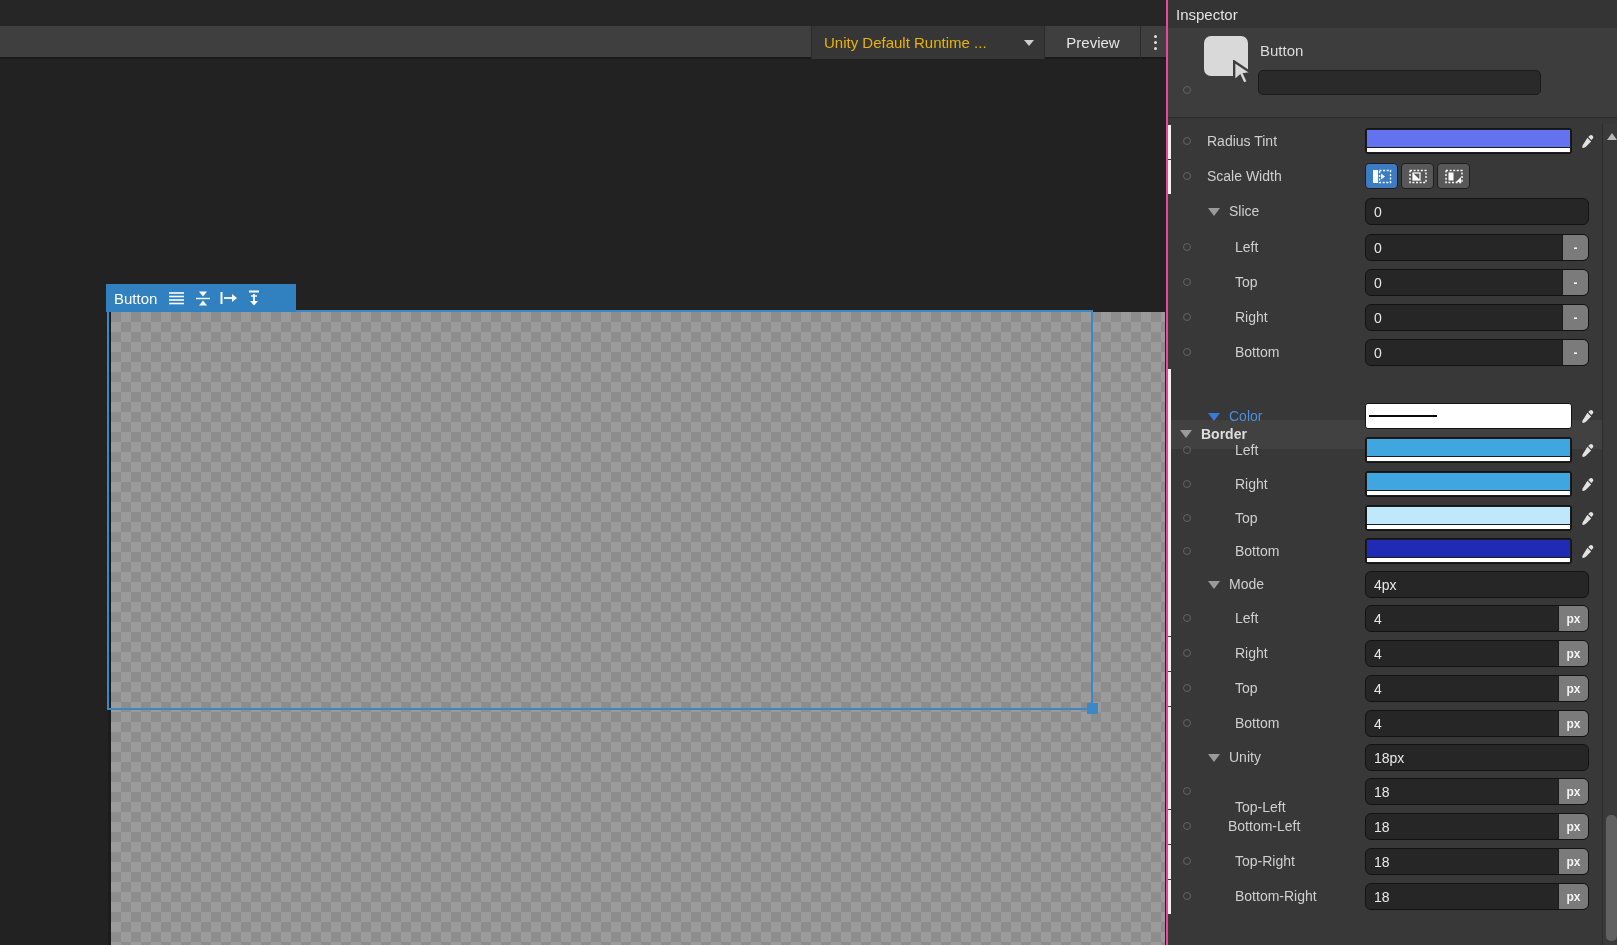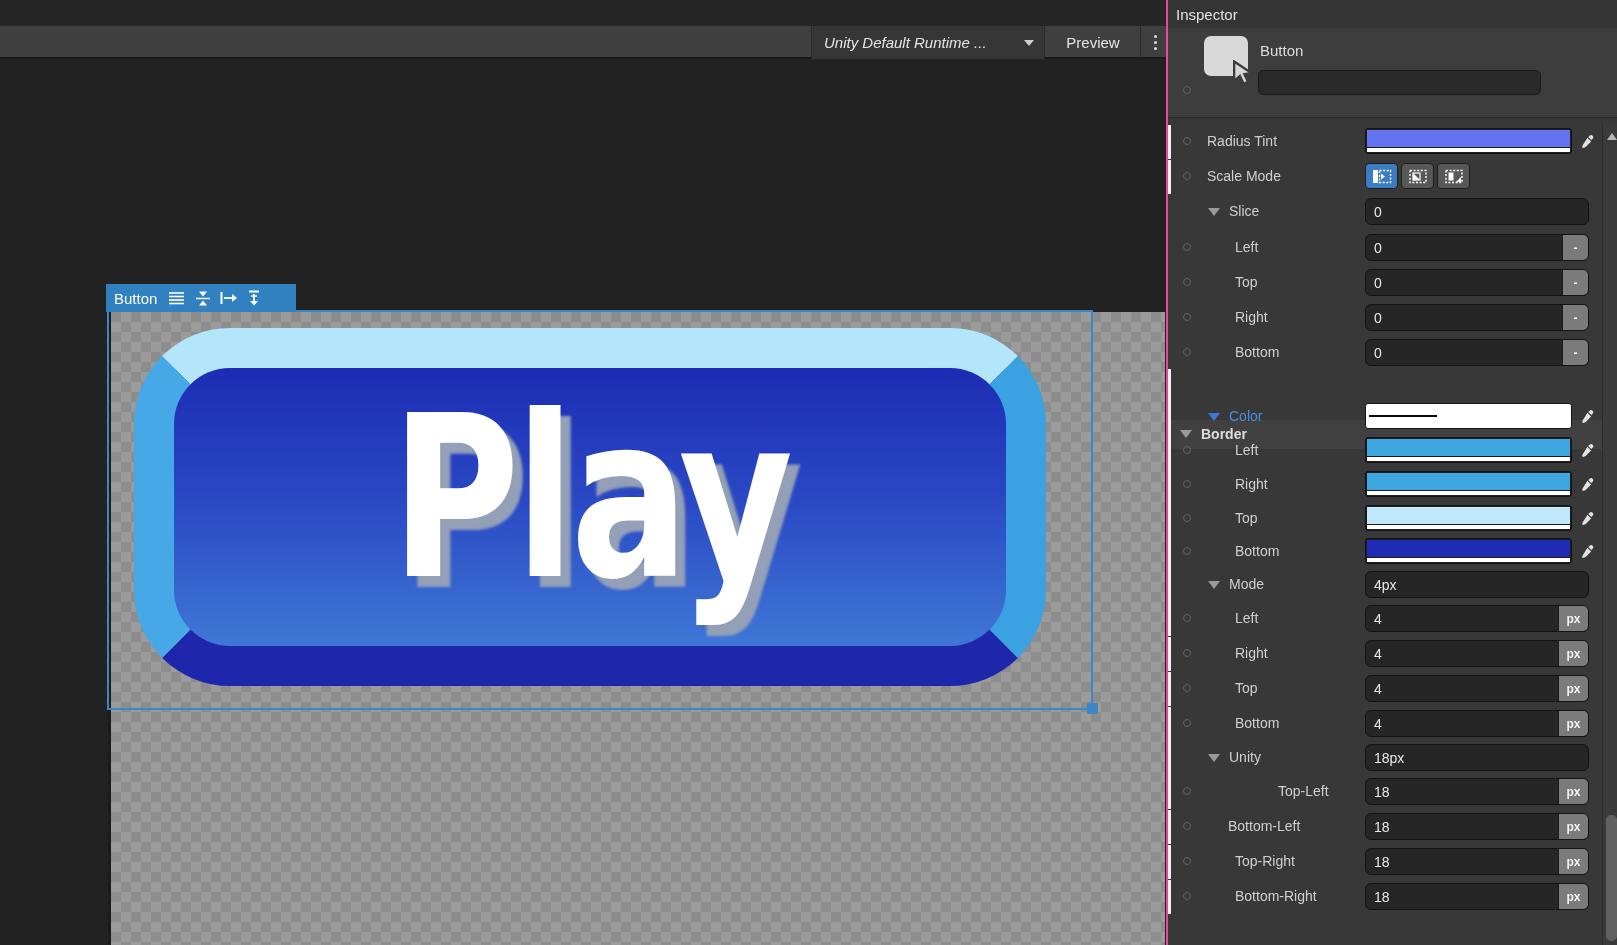--- a/index.html
+++ b/index.html
@@ -5,21 +5,21 @@
   * { margin:0; padding:0; box-sizing:border-box; }
   body { font-family:"Liberation Sans","DejaVu Sans",sans-serif; background:#111; }
   .stage { position:relative; width:1617px; height:945px; overflow:hidden; background:#222222; }
 
   
   .topstrip { position:absolute; left:0; top:0; width:1166px; height:26px; background:#262626; }
   .toolbar  { position:absolute; left:0; top:26px; width:1166px; height:33px; background:#3f3f3f; border-bottom:2px solid #1a1a1a; }
   .runtime-dd { position:absolute; left:811px; top:0; width:234px; height:33px; background:#363636;
                 border-left:1px solid #2a2a2a; border-right:1px solid #2a2a2a;
                 display:flex; align-items:center; padding:0 10px 0 12px; cursor:default; }
-  .runtime-dd .lbl { color:#e5e5e5; font-size:15px; flex:1; white-space:nowrap; overflow:hidden;font-style:italic; }
+  .runtime-dd .lbl { color:#eab308; font-size:15px; flex:1; white-space:nowrap; overflow:hidden; }
   .caret { width:0; height:0; border-left:5px solid transparent; border-right:5px solid transparent; border-top:6px solid #cfcfcf; margin-left:8px; }
   .preview-btn { position:absolute; left:1046px; top:0; width:95px; height:33px; color:#e6e6e6; font-size:15px;
                  display:flex; align-items:center; justify-content:center; border-right:1px solid #2a2a2a; }
   .kebab { position:absolute; left:1146px; top:0; width:18px; height:33px; display:flex; flex-direction:column; align-items:center; justify-content:center; gap:3px; }
   .kebab i { width:3px; height:3px; border-radius:50%; background:#e0e0e0; }
 
   
   .canvas-doc { position:absolute; left:108px; top:312px; width:1057px; height:633px;
     background-color:#8d8d8d;
     background-image:
@@ -139,23 +139,20 @@
     <span>
       <svg width="14" height="16" viewBox="0 0 14 16">
           <line x1="2" y1="1.5" x2="12" y2="1.5" stroke="#fff" stroke-width="2"></line>
           <line x1="7" y1="4" x2="7" y2="12" stroke="#fff" stroke-width="1.8"></line>
           <polygon points="3,11 11,11 7,15.5" fill="#fff"></polygon>
           <line x1="4" y1="6" x2="10" y2="6" stroke="#fff" stroke-width="1.4"></line>
         </svg>
     </span>
   </div>
 
-  <div class="play-btn">
-    <span class="play-text">Play</span>
-  </div>
 
   <div class="resize-handle"></div>
 
   <div class="inspector">
     <div class="insp-title">
       <span>Inspector</span>
     </div>
     <div class="insp-header">
       <span class="bind-dot" style="left:15px; top:58px;"></span>
       <div class="elem-icon-wrap">
@@ -175,21 +172,21 @@
           <div class="swatch" style="background: rgb(99, 114, 239);"></div>
           <div class="alpha"></div>
         </div>
         <div class="eyedrop" style="left: 406px; top: 128px;">
           <svg width="15" height="15" viewBox="0 0 16 16">
             <path d="M10.2 1.8a2.3 2.3 0 0 1 3.3 3.3l-1.4 1.4-3.3-3.3zM7.9 4.1l4 4-5.6 5.6c-.5.5-2.8 1.6-3.7 1-.6-.9.5-3.2 1-3.7z" fill="#e2e2e2"></path>
           </svg>
         </div>
         <div class="override" style="top: 160px; height: 34px;"></div>
         <div class="bind-dot" style="left: 15px; top: 172px;"></div>
-        <div class="row-label" style="left: 39px; top: 163px;">Scale Mode</div>
+        <div class="row-label" style="left: 39px; top: 163px;">Scale Width</div>
         <div class="smode-btn sel" style="left: 197px; top: 163px;">
           <svg width="20" height="15" viewBox="0 0 20 15">
             <rect x="1" y="1" width="5" height="13" fill="#fff"></rect>
             <rect x="7.5" y="1.5" width="11" height="12" fill="none" stroke="#fff" stroke-width="1.4" stroke-dasharray="2,1.6"></rect>
             <polygon points="9,4.5 13,7.5 9,10.5" fill="#fff"></polygon>
           </svg>
         </div>
         <div class="smode-btn" style="left: 233px; top: 163px;">
           <svg width="18" height="15" viewBox="0 0 18 15">
             <rect x="1" y="1.5" width="16" height="12" fill="none" stroke="#fff" stroke-width="1.4" stroke-dasharray="2,1.6"></rect>
@@ -332,21 +329,21 @@
           <span class="suffix" style="width: 30px;">px</span>
         </div>
         <div class="override" style="top: 741px; height: 34px;"></div>
         <div class="tri" style="left: 40px; top: 754px; position: absolute;"></div>
         <div class="row-label" style="left: 61px; top: 744px;">Unity</div>
         <div class="field" style="left: 197px; top: 744px; width: 224px;">
           <span class="val">18px</span>
         </div>
         <div class="override" style="top: 775px; height: 34px;"></div>
         <div class="bind-dot" style="left: 15px; top: 787px;"></div>
-        <div class="row-label" style="left: 67px; top: 778px; margin-left: 43px;">Top-Left</div>
+        <div class="row-label" style="left: 67px; top: 794px;">Top-Left</div>
         <div class="field" style="left: 197px; top: 778px; width: 224px;">
           <span class="val">18</span>
           <span class="suffix" style="width: 30px;">px</span>
         </div>
         <div class="override" style="top: 810px; height: 34px;"></div>
         <div class="bind-dot" style="left: 15px; top: 822px;"></div>
         <div class="row-label" style="left: 60px; top: 813px;">Bottom-Left</div>
         <div class="field" style="left: 197px; top: 813px; width: 224px;">
           <span class="val">18</span>
           <span class="suffix" style="width: 30px;">px</span>

